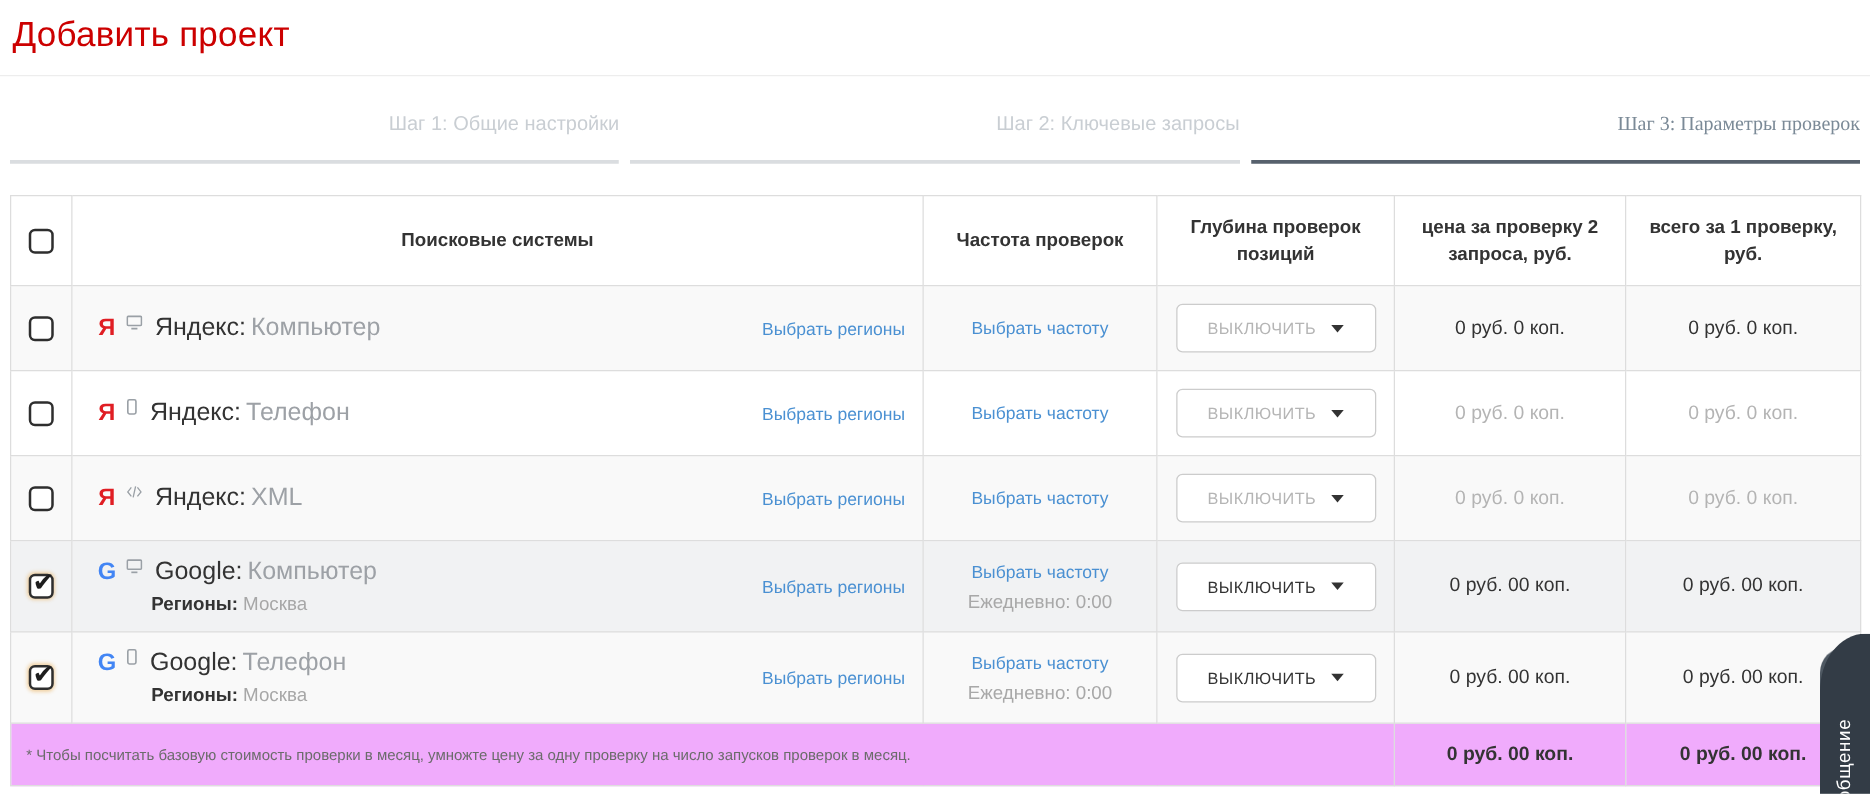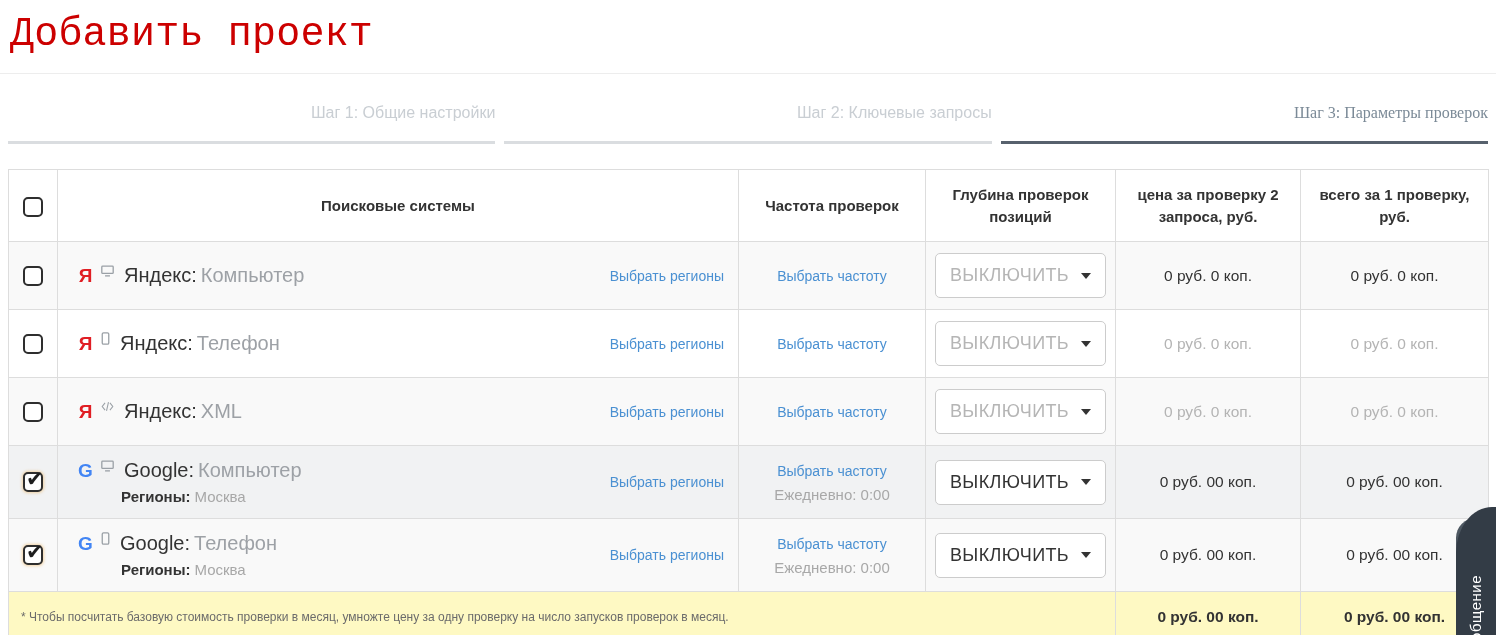--- a/index.html
+++ b/index.html
@@ -1,20 +1,20 @@
 <!DOCTYPE html>
 <html lang="ru"><head>
 <meta charset="utf-8">
 <style>
   * { box-sizing: border-box; margin: 0; padding: 0; }
   html, body { width: 1496px; height: 635px; overflow: hidden; background: #fff;
     font-family: "Liberation Sans", "DejaVu Sans", sans-serif; color: #333; }
 
   .page-header { padding: 12px 10px 16px 10px; border-bottom: 1px solid #ededed; }
-  .page-title { font-size: 40px; font-weight: 400; color: #cc0000; letter-spacing: .2px; font-family: Liberation Mono, monospace; }
+  .page-title { font-size: 28px; font-weight: 400; color: #cc0000; letter-spacing: .2px; }
 
   
   .tabs { display: flex; gap: 9px; margin: 0 8px; }
   .tab { flex: 1; text-align: right; padding: 30px 0 19px 0; font-size: 16px;
     color: #c9ced3; border-bottom: 3px solid #dadde0; cursor: default; }
   .tab.active { color: #7b8a97; border-bottom-color: #57616d; font-family: Liberation Serif, serif; }
 
   
   .grid-wrap { margin: 25px 8px 0 8px; }
   table { width: 1480px; table-layout: fixed; border-collapse: collapse; }
@@ -51,31 +51,31 @@
   .link { color: #4a90d2; font-size: 14px; text-decoration: none; cursor: pointer; }
   .sys-link { margin-left: auto; padding-right: 14px; white-space: nowrap; }
 
   
   .freq-cell { text-align: center; }
   .freq-sched { margin-top: 7px; font-size: 15px; color: #a8a8a8; }
 
   
   .dd-btn { display: inline-flex; align-items: center; justify-content: center;
     min-width: 160px; padding: 11px 14px; background: #fff; border: 1px solid #ccc;
-    border-radius: 5px; font-size: 18px; font-weight: 400; letter-spacing: .4px;
+    border-radius: 5px; font-size: 13px; font-weight: 400; letter-spacing: .4px;
     color: #333; cursor: pointer; font-family: inherit; }
   .toggle-muted .dd-btn { color: #b5b5b5; }
   .caret { width: 0; height: 0; margin-left: 12px; border-left: 5px solid transparent;
     border-right: 5px solid transparent; border-top: 6px solid #333; }
 
   .price-val { font-size: 15.5px; color: #333; }
   tr.muted-price .price-val { color: #b4b4b4; }
 
   
-  tfoot td { height: 50px; background: #fef9c3; }
+  tfoot td { height: 50px; background: #f0abfc; }
   .foot-note { text-align: left; padding: 0 12px; font-size: 12px; color: #6b6b6b; }
   .foot-total { font-size: 15.5px; font-weight: 700; color: #333; text-align: center; }
 
   
   .fb-light { position: fixed; right: 0; bottom: 0; width: 40px; height: 117px;
     background: #4e5862; border-top-left-radius: 20px; }
   .fb-dark { position: fixed; right: 0; bottom: 0; width: 40px; height: 128px;
     background: #333c46; border-top-left-radius: 36px 46px; cursor: pointer; overflow: hidden; }
   .fb-label { position: absolute; left: 11px; bottom: -26px; color: #fff; font-size: 15px;
     writing-mode: vertical-rl; transform: rotate(180deg); white-space: nowrap; letter-spacing: .5px; }

